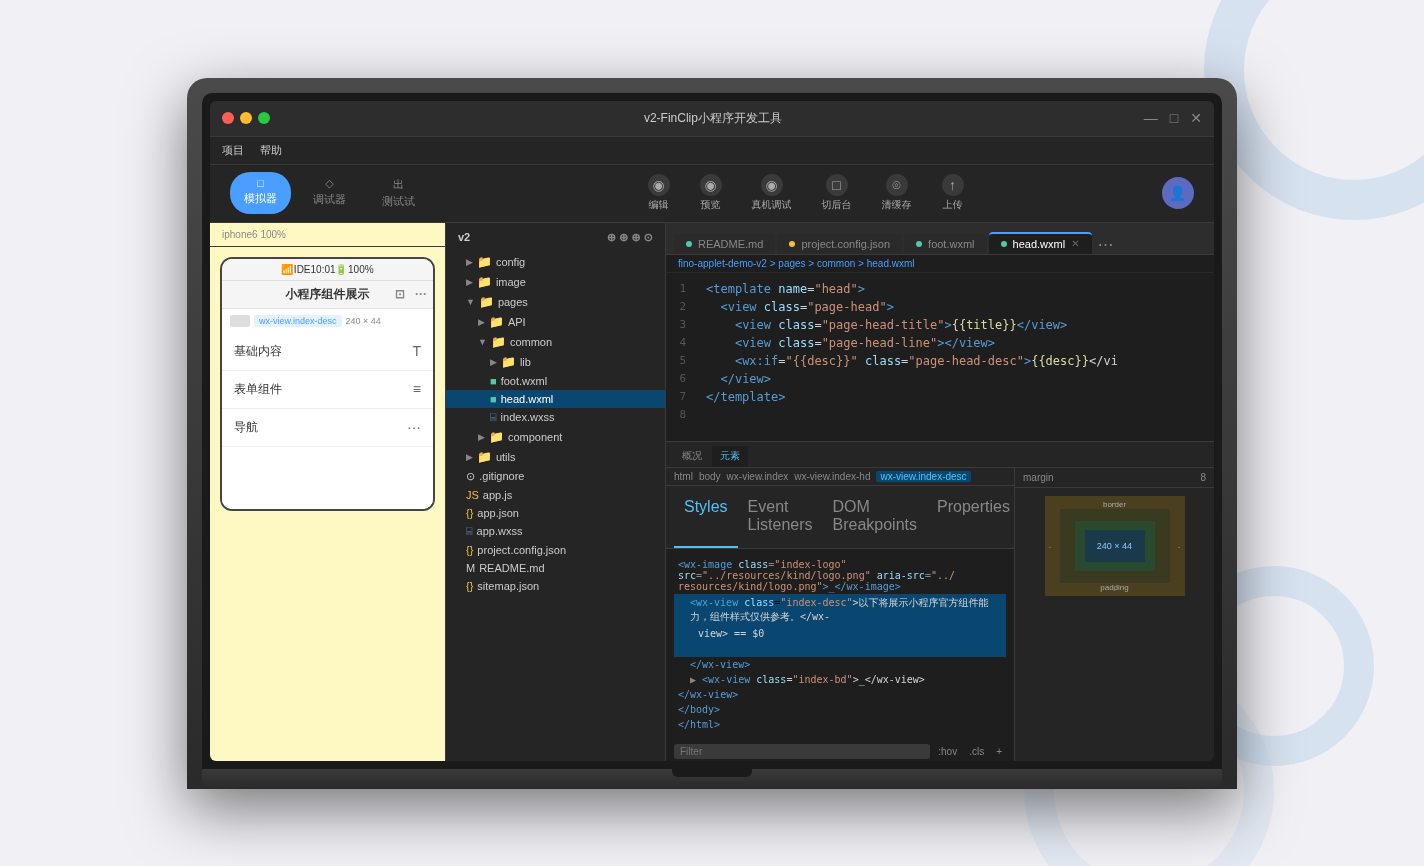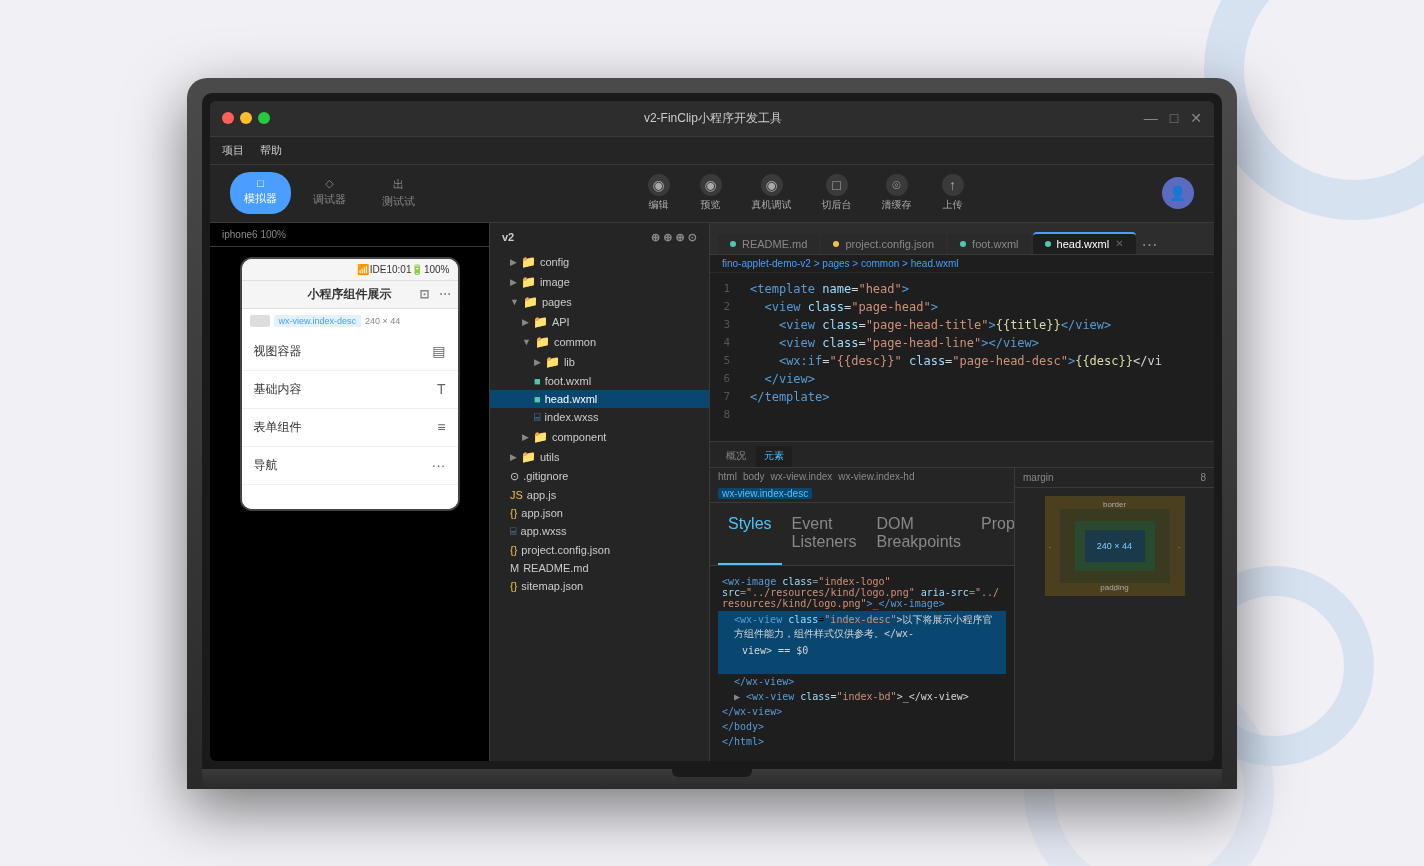--- a/index.html
+++ b/index.html
@@ -189,22 +189,22 @@
 
     
     .main-content {
       display: flex;
       flex: 1;
       overflow: hidden;
     }
 
     
     .simulator-panel {
-      width: 280px;
-      background: #000000;
+      width: 236px;
+      background: #fef9c3;
       border-right: 1px solid #3a3a3a;
       display: flex;
       flex-direction: column;
       flex-shrink: 0;
     }
 
     .simulator-header {
       padding: 6px 12px;
       font-size: 10px;
       color: #888;
@@ -226,21 +226,21 @@
       border: 2px solid #444;
       overflow: hidden;
       font-size: 11px;
     }
 
     .phone-status-bar {
       background: #f5f5f5;
       height: 22px;
       display: flex;
       align-items: center;
-      justify-content: flex-end;
+      justify-content: center;
       padding: 0 8px;
       font-size: 10px;
       color: #333;
       border-bottom: 1px solid #e0e0e0;
     }
 
     .phone-title-bar {
       background: #f5f5f5;
       height: 28px;
       display: flex;
@@ -678,24 +678,20 @@
               </div>
               <div class="phone-content">
                 <div style="padding:6px 8px 2px;">
                   <div style="display:flex;align-items:center;gap:4px;margin-bottom:4px;">
                     <span style="background:#ddd;width:20px;height:12px;border-radius:2px;display:inline-block;"></span>
                     <span style="font-size:9px;color:#4a9eff;background:rgba(74,158,255,0.15);padding:1px 5px;border-radius:2px;">wx-view.index-desc</span>
                     <span style="font-size:9px;color:#888;">240 × 44</span>
                   </div>
                 </div>
                 <div class="phone-menu-item">
-                  <span>视图容器</span>
-                  <span class="phone-menu-icon">▤</span>
-                </div>
-                <div class="phone-menu-item">
                   <span>基础内容</span>
                   <span class="phone-menu-icon">T</span>
                 </div>
                 <div class="phone-menu-item">
                   <span>表单组件</span>
                   <span class="phone-menu-icon">≡</span>
                 </div>
                 <div class="phone-menu-item">
                   <span>导航</span>
                   <span class="phone-menu-icon">···</span>

